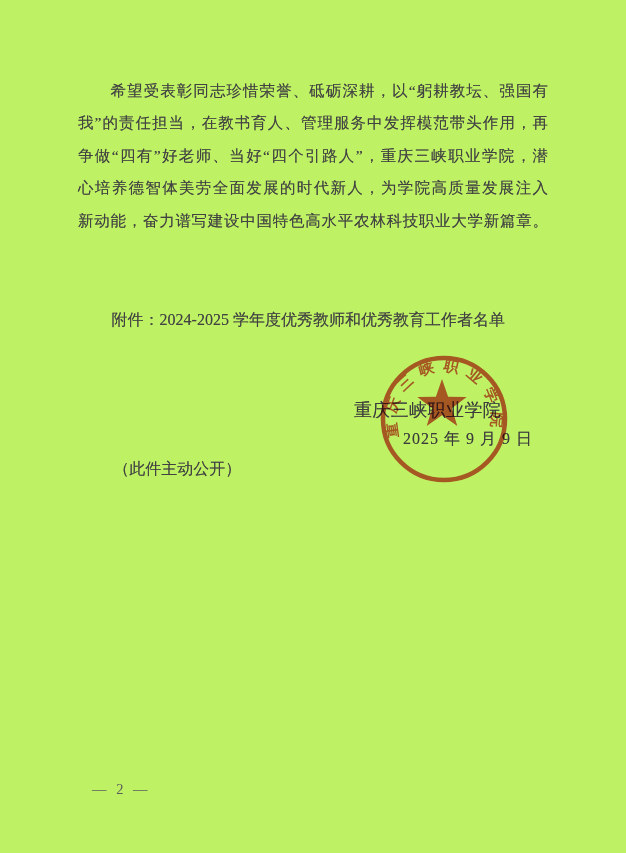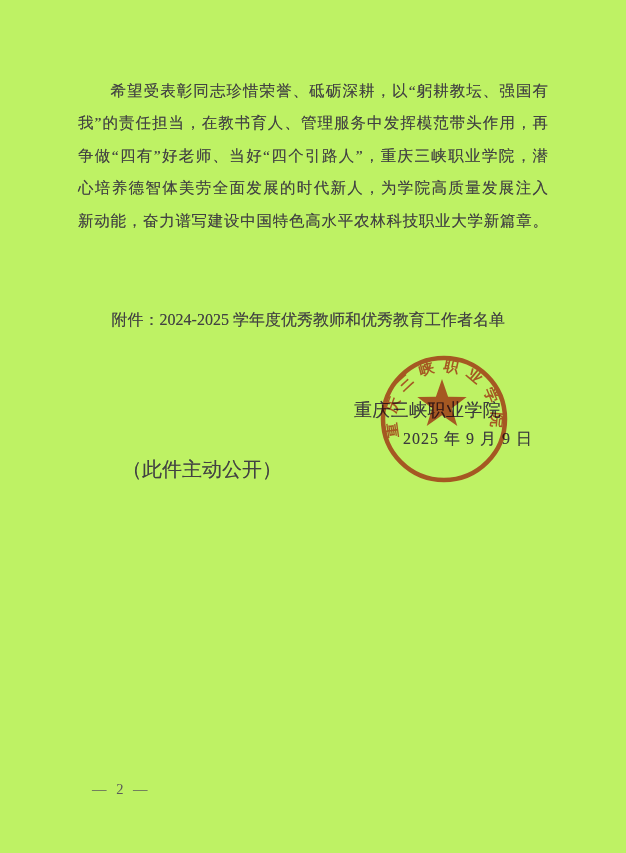--- a/index.html
+++ b/index.html
@@ -81,21 +81,21 @@
     font-family: "Liberation Serif", "DejaVu Serif", serif;
     font-size: 15px;
     font-weight: bold;
     letter-spacing: 8px;
   }
   .disclosure {
     position: absolute;
     left: 78px;
     top: 453px;
     width: 400px;
-    font-size: 20px;
+    font-size: 16px;
     line-height: 32px;
     text-indent: 2.2em;
     color: #424242;
     text-shadow: 0 0 0.5px rgba(70,70,70,0.55);
   }
   .page-number {
     position: absolute;
     left: 92px;
     top: 781px;
     font-size: 14.5px;

